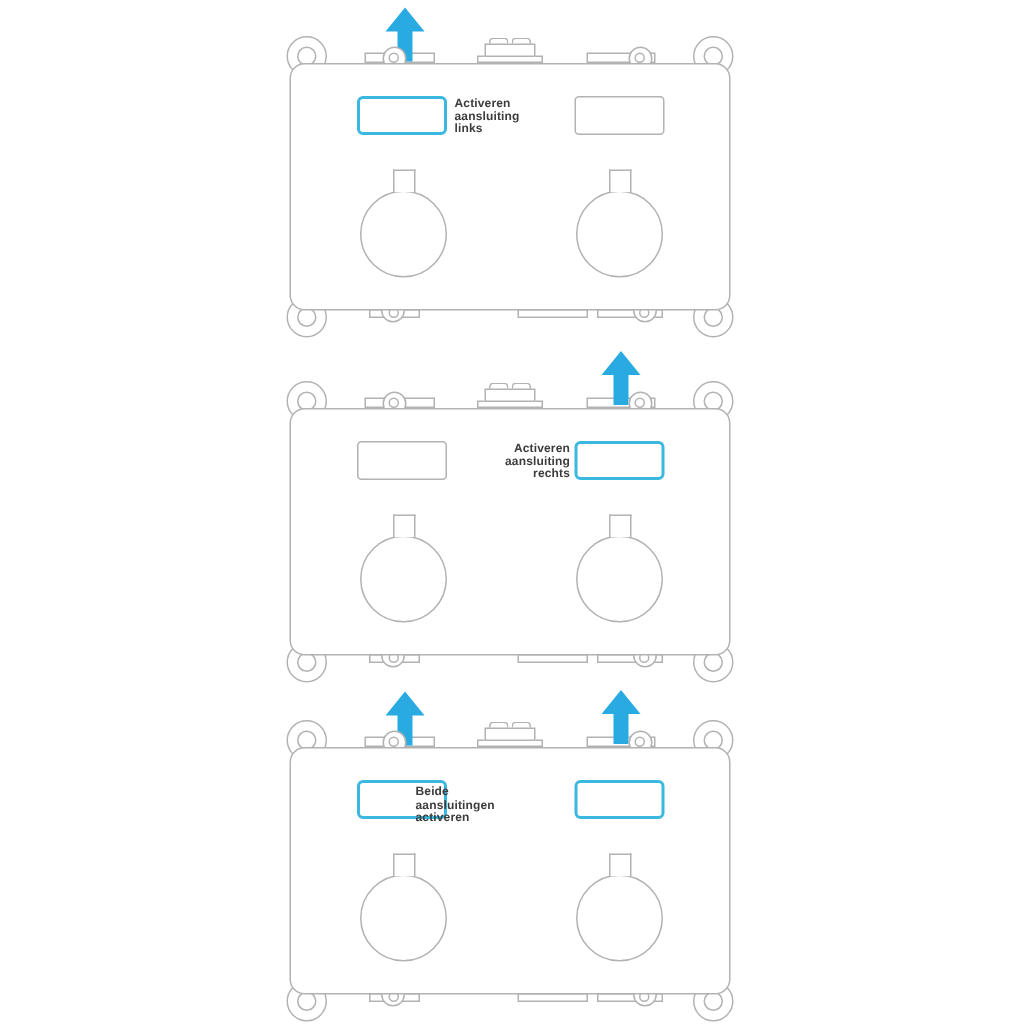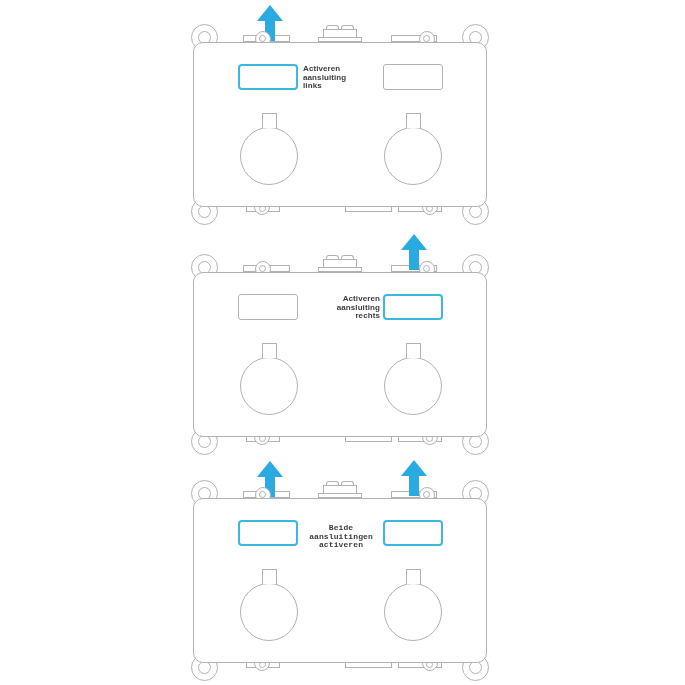--- a/index.html
+++ b/index.html
@@ -65,21 +65,21 @@
   .knob{width:58px;height:58px;border:1.2px solid var(--line);border-radius:50%;background:#fff;z-index:6;top:127px;}
   .knob.left{left:60px;} .knob.right{left:204px;}
   .stem{width:15px;height:15px;border:1.2px solid var(--line);border-bottom:none;background:#fff;z-index:7;top:113px;}
   .stem.left{left:82px;} .stem.right{left:226px;}
 
   
   .label{z-index:8;font-weight:bold;font-size:8px;line-height:8.6px;color:var(--label);
          white-space:pre-line;letter-spacing:.1px;}
   .label.l1{left:123px;top:65px;width:85px;text-align:left;}
   .label.l2{left:108px;top:65px;width:92px;text-align:right;}
-  .label.l3{left:115px;top:68px;width:92px;text-align:center;font-family:Liberation Mono, monospace;}
+  .label.l3{left:97px;top:68px;width:92px;}
 
   
   .arrow{width:26px;height:36px;z-index:3;top:5px;}
   .arrow.aleft{left:77px;}
   .arrow.aright{left:221px;top:4px;}
   .arrow .head{position:absolute;left:0;top:0;width:0;height:0;
     border-left:13px solid transparent;border-right:13px solid transparent;
     border-bottom:16px solid var(--arrow);}
   .arrow .shaft{position:absolute;left:8px;top:15px;width:10px;height:21px;background:var(--arrow);}
 </style>

